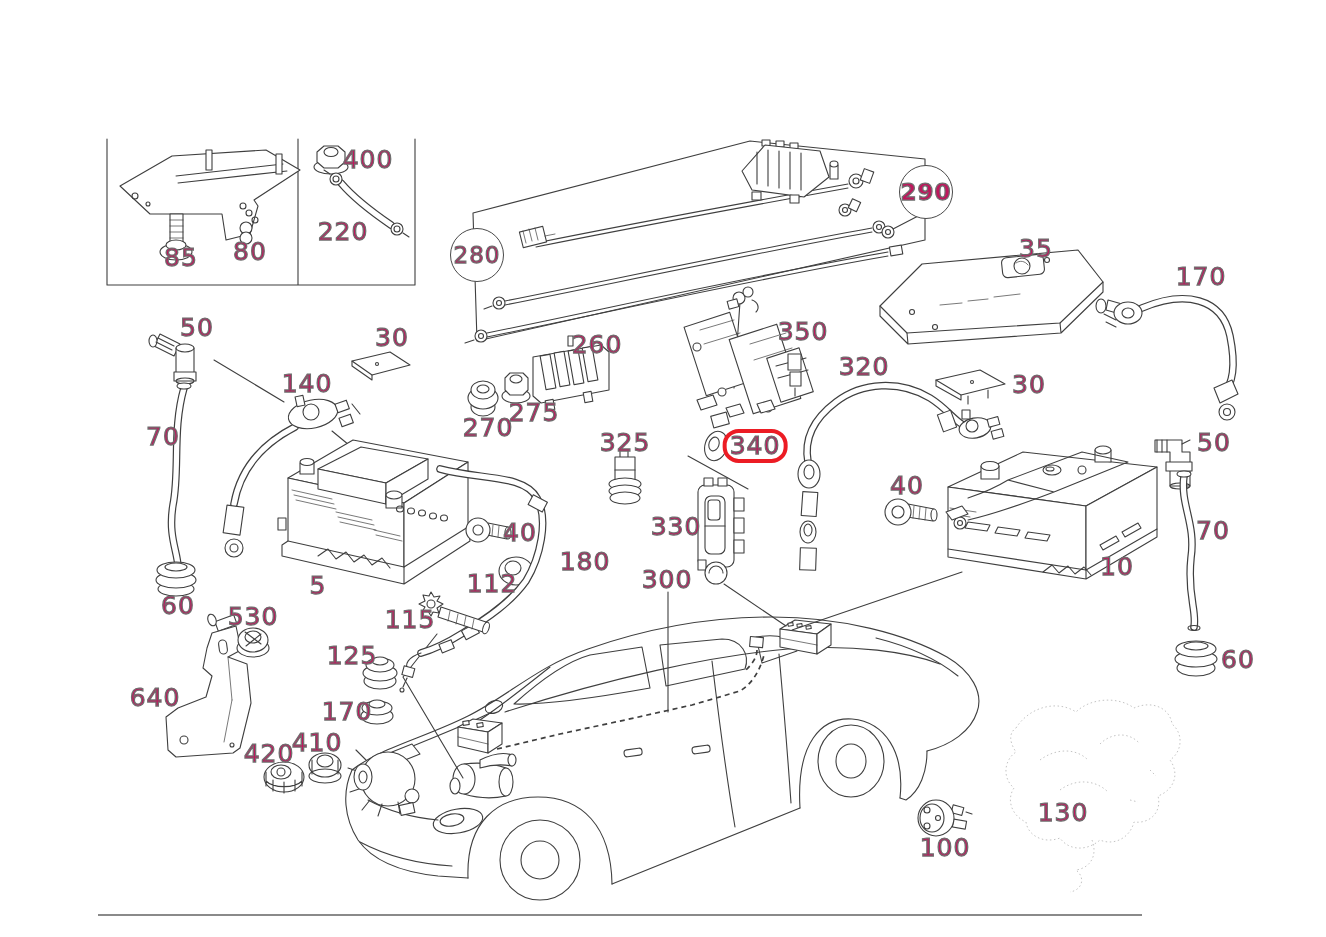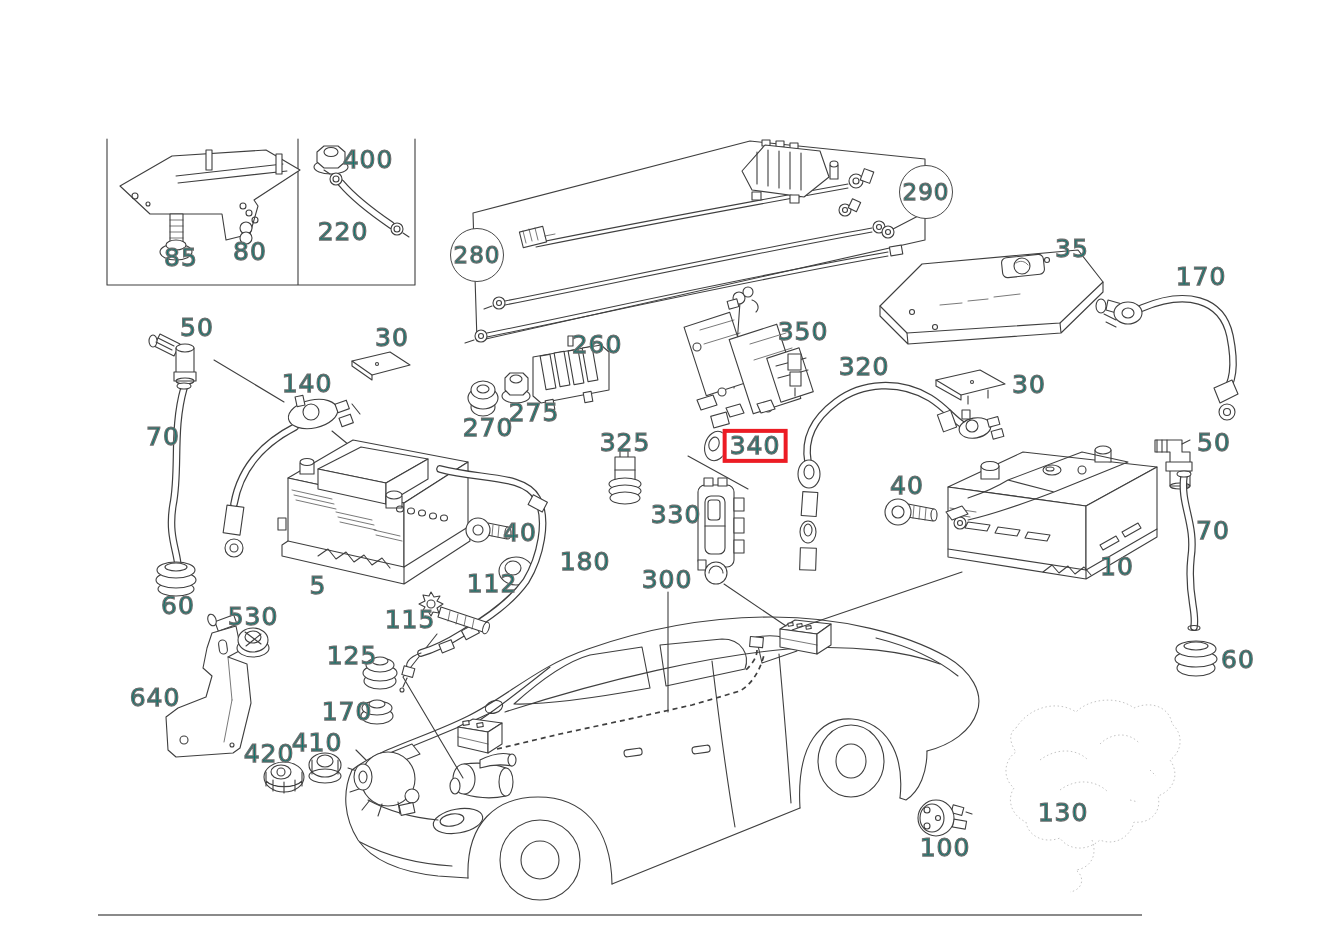--- a/index.html
+++ b/index.html
@@ -8,21 +8,21 @@
   svg{position:absolute;left:0;top:0}
   .ln{fill:none;stroke:#3f3f3f;stroke-width:1.1;stroke-linecap:round;stroke-linejoin:round}
   .th{fill:none;stroke:#3f3f3f;stroke-width:.7;stroke-linecap:round}
   .fw{fill:#ffffff;stroke:#3f3f3f;stroke-width:1.1;stroke-linejoin:round}
   .tube{fill:none;stroke:#3f3f3f;stroke-width:7.6;stroke-linecap:round}
   .tubein{fill:none;stroke:#ffffff;stroke-width:5.2;stroke-linecap:round}
   .dash{fill:none;stroke:#3f3f3f;stroke-width:1.7;stroke-dasharray:5 4}
   .sketch{fill:none;stroke:#c4c4c4;stroke-width:1;stroke-dasharray:1.5 2.6}
   .labels{position:absolute;left:0;top:0;width:1326px;height:937px;z-index:5}
   .part-label{position:absolute;transform:translate(-50%,-50%);font-size:25px;line-height:1.05;
-      letter-spacing:1px;color:#0f766e;-webkit-text-stroke:1.25px #6f6f6f;white-space:nowrap;cursor:pointer}
+      letter-spacing:1px;color:#be185d;-webkit-text-stroke:1.25px #6f6f6f;white-space:nowrap;cursor:pointer}
   .part-label.circled{width:52px;height:52px;border:1.6px solid #4a4a4a;border-radius:50%;
       display:flex;align-items:center;justify-content:center;font-size:23px;background:#fff}
   .part-label.selected{border:4px solid #ec1c24;padding:0 3px;background:#fff}
   .bottom-rule{position:absolute;left:98px;top:914px;width:1044px;height:2px;background:#8a8a8a;z-index:2}
 </style>
 </head>
 <body>
 
 <svg width="1326" height="937" viewBox="0 0 1326 937">
 
@@ -492,49 +492,49 @@
   </g>
 </svg>
 
 <div class="bottom-rule"></div>
 <div class="labels">
     <span class="part-label" style="left: 181px; top: 258px;">85</span>
     <span class="part-label" style="left: 250px; top: 252px;">80</span>
     <span class="part-label" style="left: 368px; top: 160px;">400</span>
     <span class="part-label" style="left: 343px; top: 232px;">220</span>
     <span class="part-label circled" style="left: 477px; top: 255px;">280</span>
-    <span class="part-label circled" style="left: 926px; top: 192px;">290</span>
-    <span class="part-label" style="left: 1072px; top: 249px;">35</span>
+    <span class="part-label circled" style="left: 926px; top: 192px; font-weight: bold;">290</span>
+    <span class="part-label" style="left: 1036px; top: 249px;">35</span>
     <span class="part-label" style="left: 1201px; top: 277px;">170</span>
     <span class="part-label" style="left: 197px; top: 328px;">50</span>
     <span class="part-label" style="left: 392px; top: 338px;">30</span>
     <span class="part-label" style="left: 307px; top: 384px;">140</span>
     <span class="part-label" style="left: 163px; top: 437px;">70</span>
     <span class="part-label" style="left: 597px; top: 345px;">260</span>
     <span class="part-label" style="left: 534px; top: 413px;">275</span>
     <span class="part-label" style="left: 488px; top: 428px;">270</span>
     <span class="part-label" style="left: 625px; top: 443px;">325</span>
-    <span class="part-label selected" style="left: 755px; top: 446px;">340</span>
+    <span class="part-label selected" style="left: 755px; top: 446px; border-radius: 16px;">340</span>
     <span class="part-label" style="left: 803px; top: 332px;">350</span>
     <span class="part-label" style="left: 864px; top: 367px;">320</span>
     <span class="part-label" style="left: 1029px; top: 385px;">30</span>
     <span class="part-label" style="left: 907px; top: 486px;">40</span>
     <span class="part-label" style="left: 1077px; top: 567px; margin-left: 40px;">10</span>
     <span class="part-label" style="left: 1214px; top: 443px;">50</span>
     <span class="part-label" style="left: 1213px; top: 531px;">70</span>
     <span class="part-label" style="left: 1238px; top: 660px;">60</span>
     <span class="part-label" style="left: 318px; top: 586px;">5</span>
     <span class="part-label" style="left: 178px; top: 606px;">60</span>
     <span class="part-label" style="left: 253px; top: 617px;">530</span>
     <span class="part-label" style="left: 155px; top: 698px;">640</span>
     <span class="part-label" style="left: 410px; top: 620px;">115</span>
     <span class="part-label" style="left: 352px; top: 656px;">125</span>
     <span class="part-label" style="left: 347px; top: 712px;">170</span>
     <span class="part-label" style="left: 269px; top: 754px;">420</span>
     <span class="part-label" style="left: 317px; top: 743px;">410</span>
     <span class="part-label" style="left: 585px; top: 562px;">180</span>
     <span class="part-label" style="left: 492px; top: 584px;">112</span>
     <span class="part-label" style="left: 520px; top: 533px;">40</span>
-    <span class="part-label" style="left: 676px; top: 515px;">330</span>
+    <span class="part-label" style="left: 676px; top: 527px;">330</span>
     <span class="part-label" style="left: 667px; top: 580px;">300</span>
     <span class="part-label" style="left: 945px; top: 848px;">100</span>
     <span class="part-label" style="left: 1063px; top: 813px;">130</span>
   </div>
 
 </body></html>

